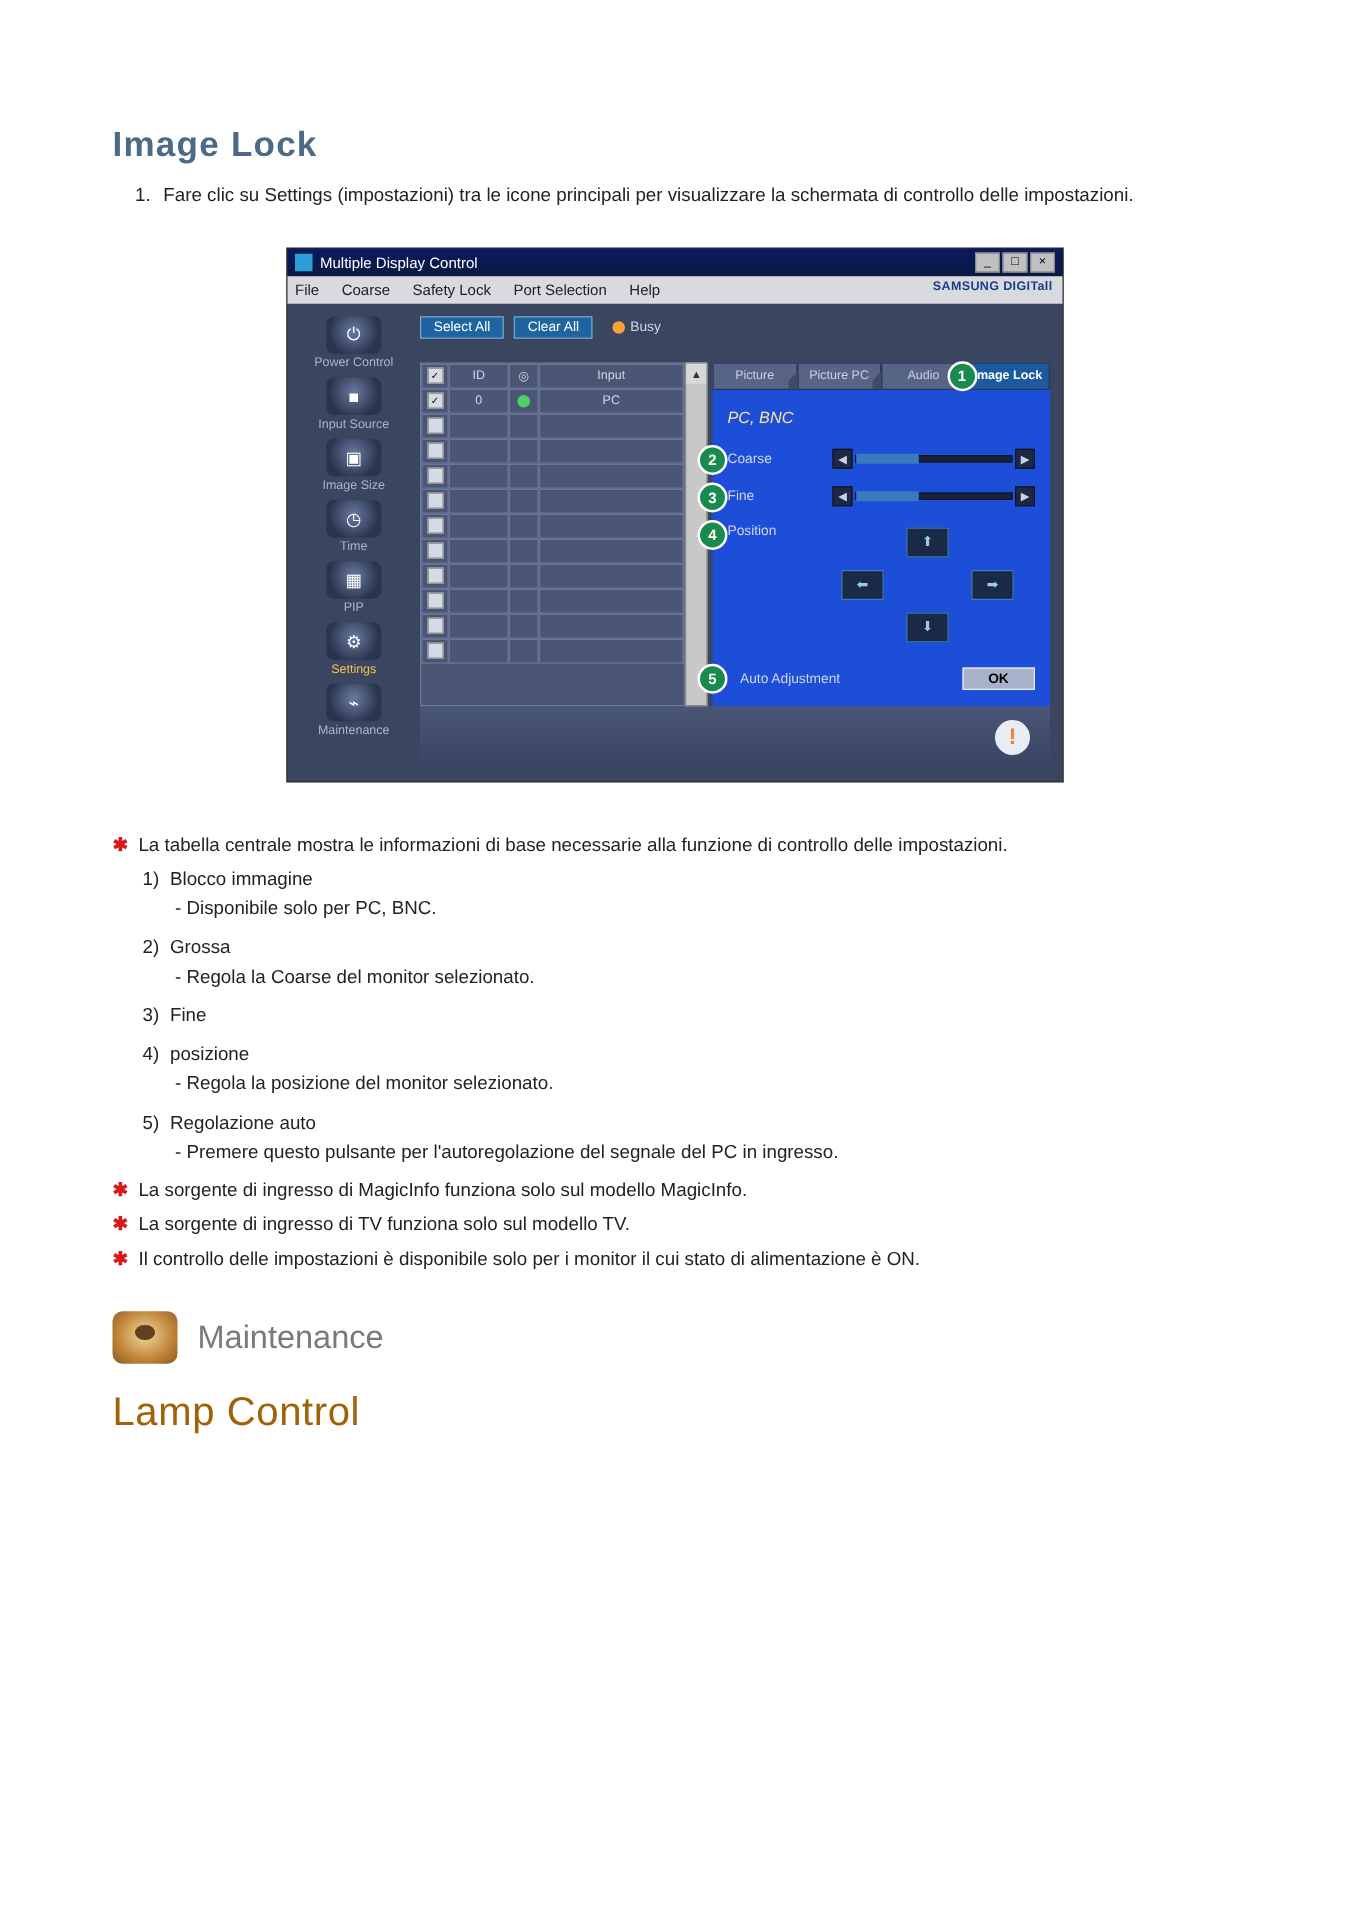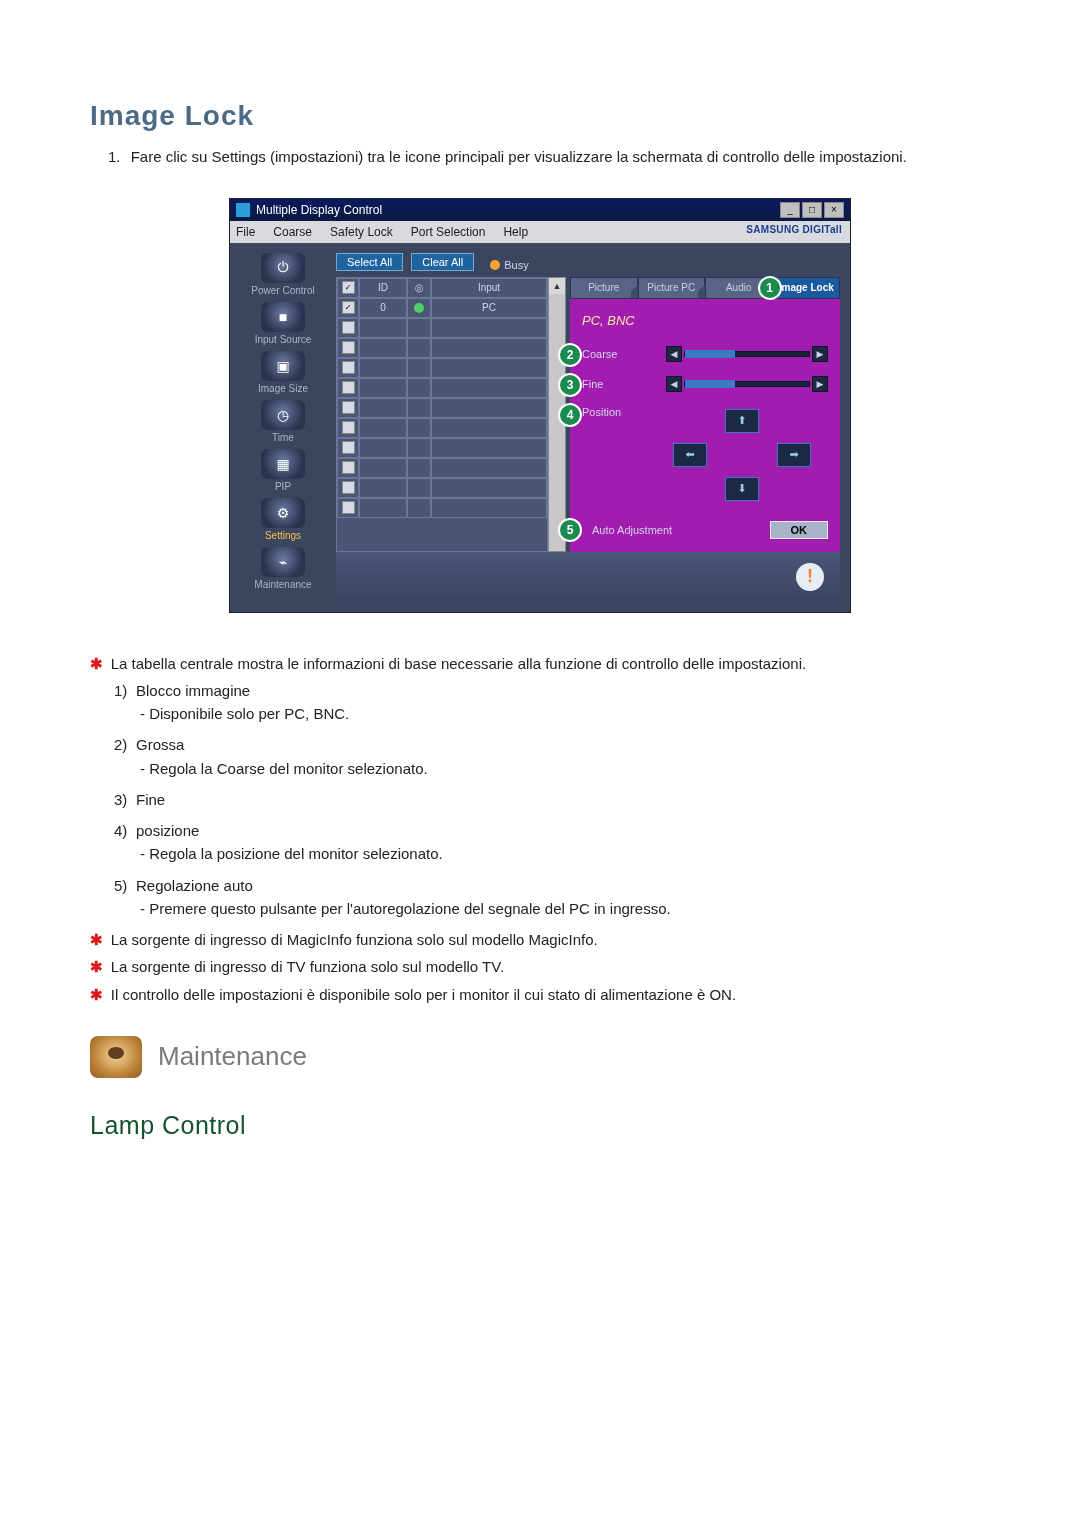--- a/index.html
+++ b/index.html
@@ -101,21 +101,21 @@
     width: 44px; height: 30px;
     background: radial-gradient(circle at 50% 40%, #6a7aa0 0%, #2a344e 70%);
     border-radius: 6px;
     margin-bottom: 2px;
     display:flex; align-items:center; justify-content:center;
     color:#fff;
     font-size:14px;
   }
   .main-pane { flex:1; padding: 10px 10px 10px 0; position:relative; }
 
-  .toolbar-row { display:flex; align-items:flex-end; gap: 8px; margin-bottom:6px; }
+  .toolbar-row { display:flex; align-items:center; gap: 8px; margin-bottom:19px; }
   .pill-btn {
     background:#1e64a0;
     color:#fff;
     font-size:11px;
     padding:2px 10px;
     border:1px solid #7aa6c8;
   }
   .busy { display:flex; align-items:center; gap:4px; color:#cfd6e6; font-size:11px; margin-left:8px;}
   .busy-dot { width:10px;height:10px;border-radius:50%;background:#f7a336;display:inline-block;}
 
@@ -153,21 +153,21 @@
   }
   .scroll-arrow {
     height:16px; background:#d8d8d8;
     display:flex;align-items:center;justify-content:center;
     font-size:9px;color:#333;
   }
 
   
   .settings-panel {
     width: 270px;
-    background: #a21caf;
+    background: #1d4ed8;
     margin-left: 4px;
     display:flex;
     flex-direction:column;
   }
   .tab-row { display:flex; height:22px; }
   .tab {
     flex:1;
     background:#586486;
     color:#c8d0e2;
     font-size:10px;
@@ -276,21 +276,21 @@
     position:relative;
   }
   .maint-ico::after{
     content:""; position:absolute; left:35%; top:26%; width:30%; height:30%;
     background:#604020; border-radius:50%;
   }
   .maint-title {
     font-size:26px; color:#7a7a7a;
   }
   .sub-section-title {
-    font-size:25px; color:#14532d; margin-top:33px; letter-spacing:0.5px;
+    font-size:32px; color:#a16207; margin-top:20px; letter-spacing:0.5px;
   }
 </style>
 </head>
 <body>
 
 <div class="page">
 
   <h2 class="section-title">Image Lock</h2>
 
   <p class="numbered-intro">

